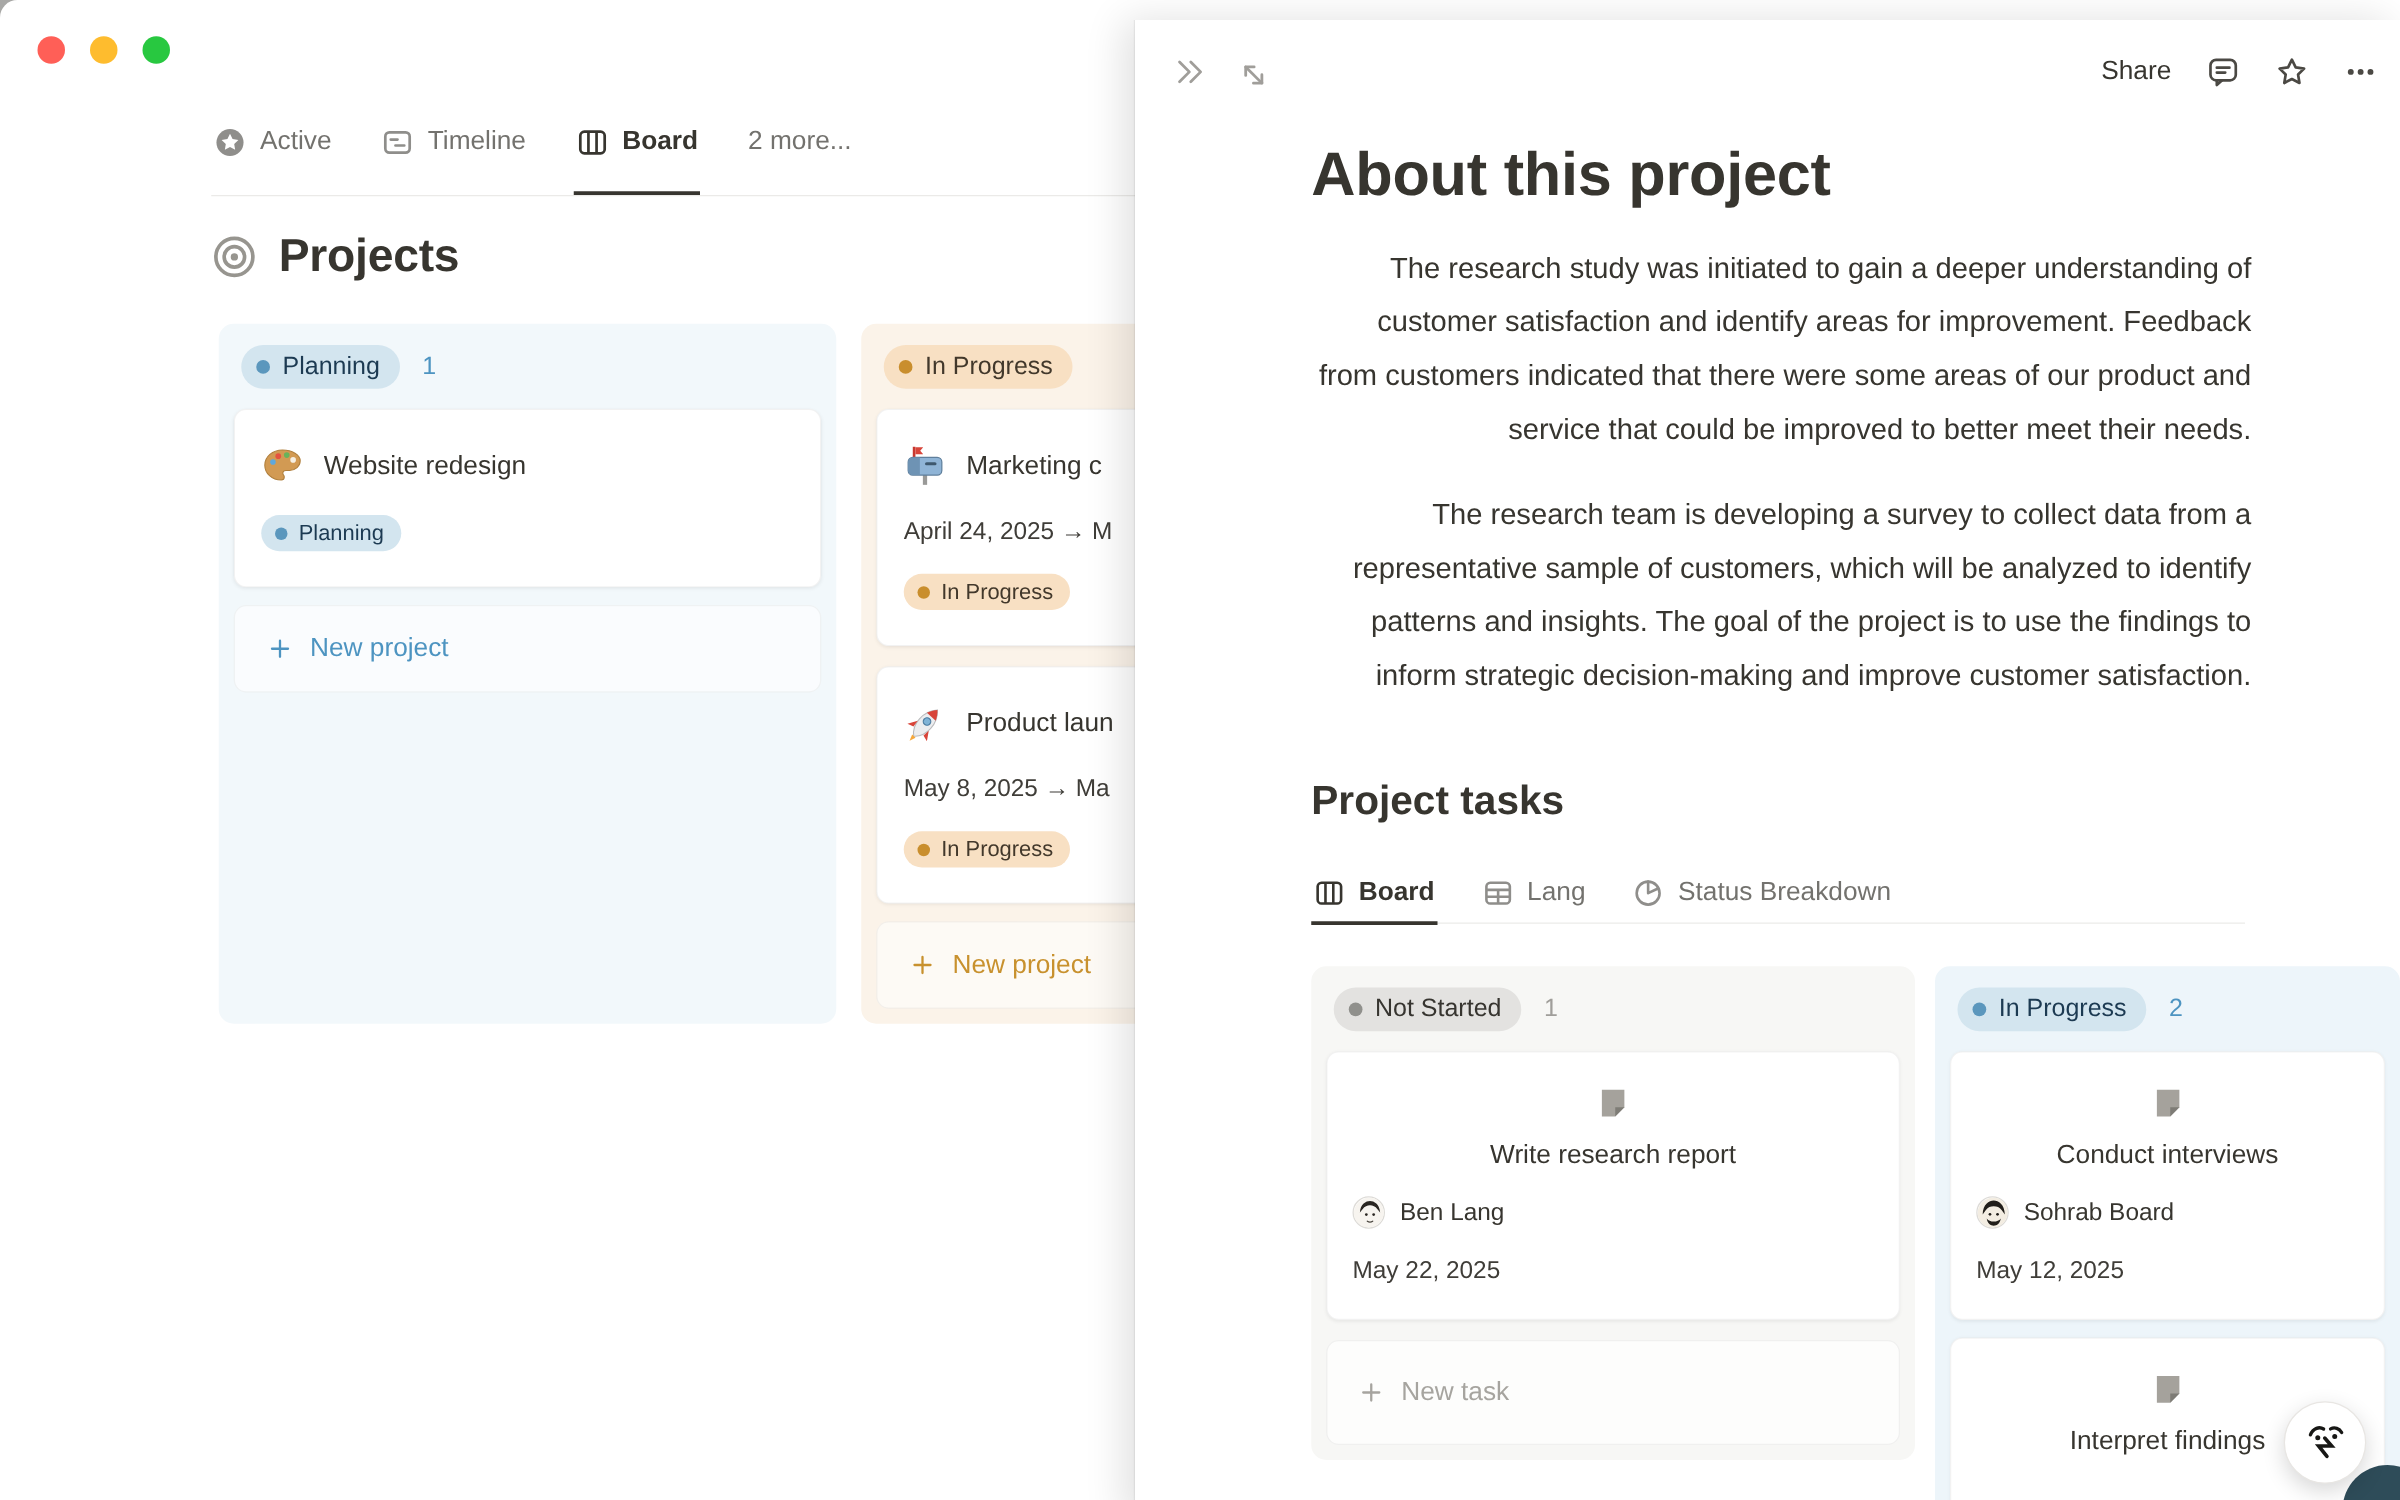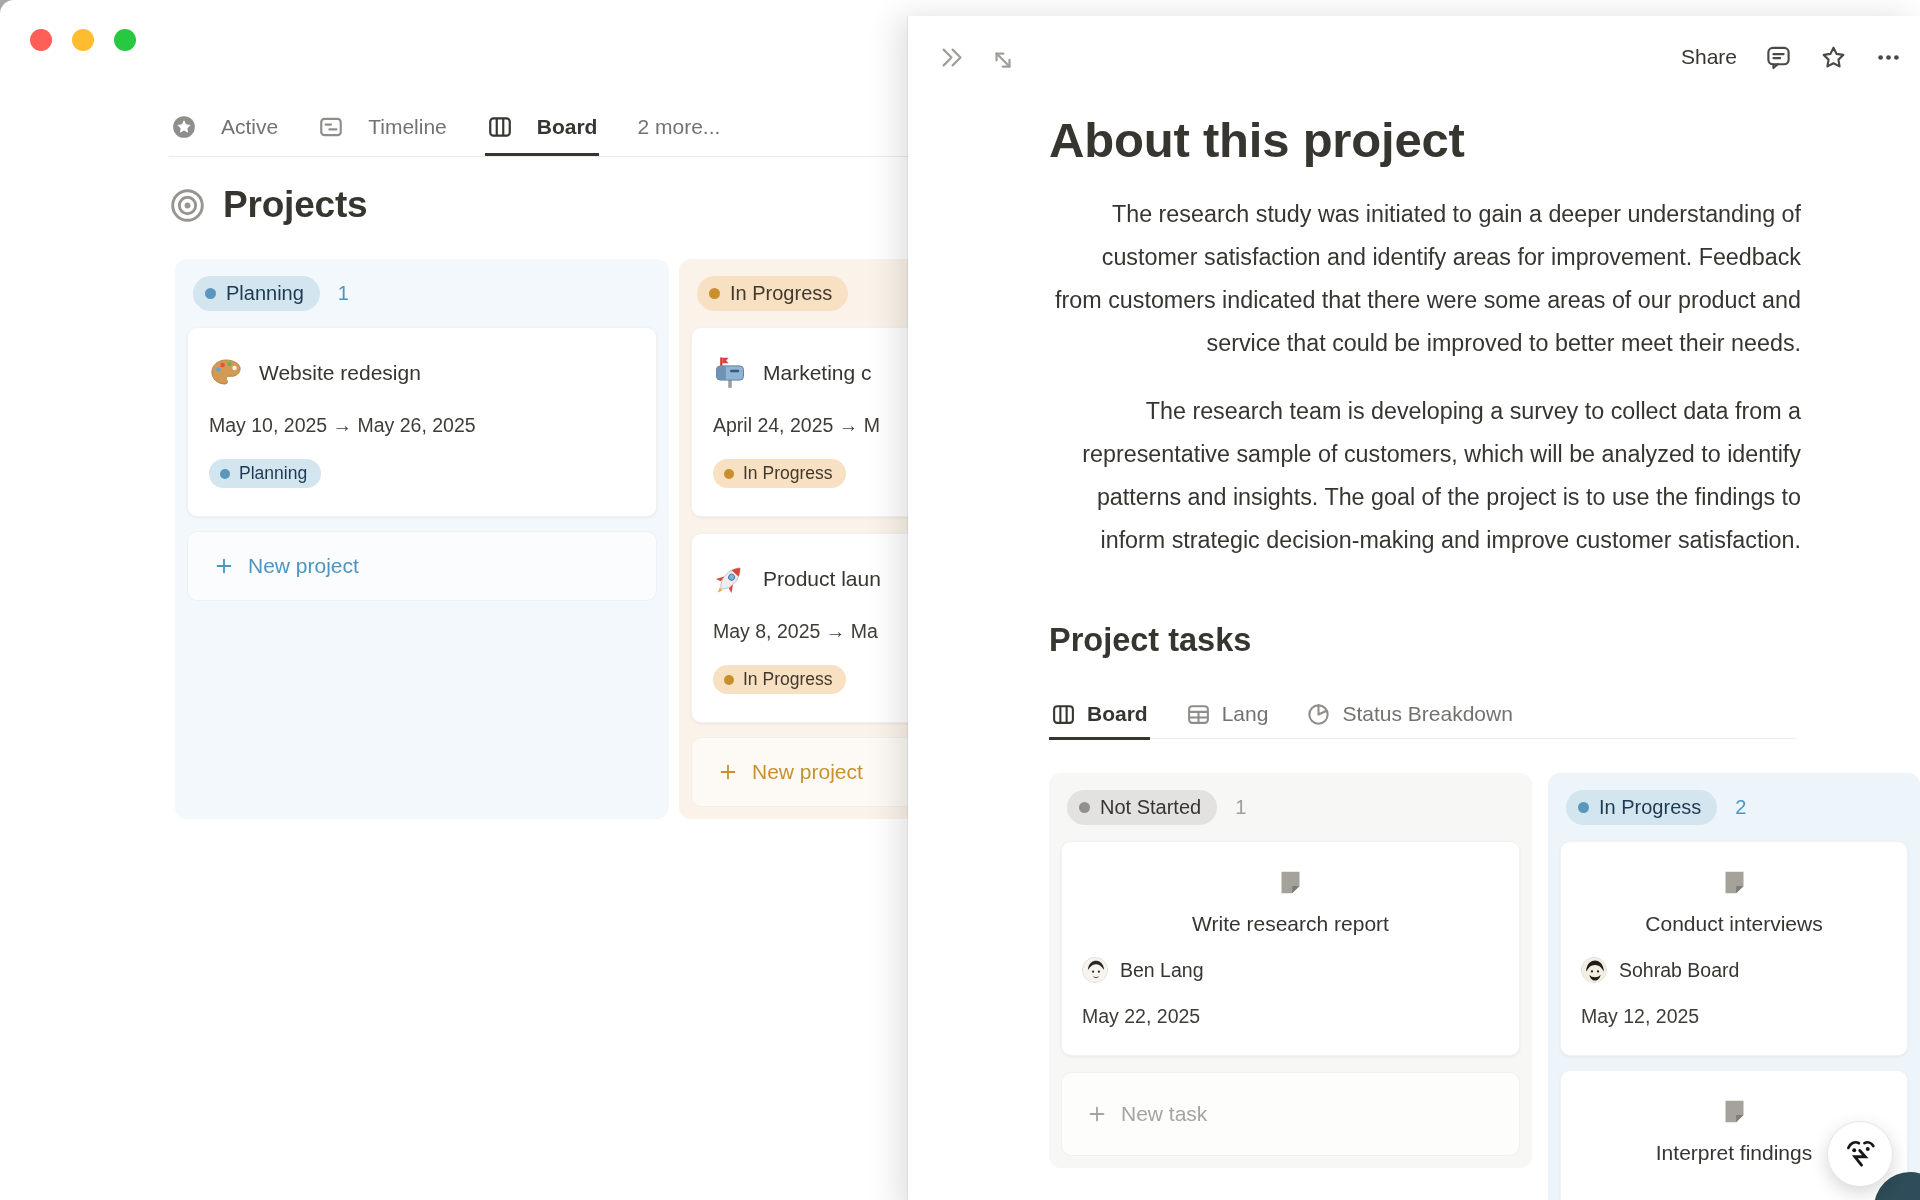--- a/index.html
+++ b/index.html
@@ -5,30 +5,30 @@
   * { margin:0; padding:0; box-sizing:border-box; }
   html,body { width:1920px; height:1200px; background:#A8A8A6; font-family:"Liberation Sans","DejaVu Sans",sans-serif; }
   #window { position:relative; width:1920px; height:1200px; background:#fff; border-radius:14px 0 0 0; overflow:hidden; }
 
   
   .traffic { position:absolute; top:29px; left:30px; display:flex; gap:20px; z-index:2; }
   .tl { width:22px; height:22px; border-radius:50%; }
 
   
   .view-tabs { position:absolute; left:169px; top:101px; height:55px; display:flex; gap:36px; align-items:stretch; }
-  .view-tab { display:flex; align-items:center; gap:24px; font-size:21px; color:#73726E; padding:0 2px; border-bottom:3px solid transparent; cursor:pointer; }
+  .view-tab { display:flex; align-items:flex-start; gap:11px; font-size:21px; color:#73726E; padding:0 2px; border-bottom:3px solid transparent; cursor:pointer; }
   .view-tab.active { color:#37352F; font-weight:700; border-bottom-color:#37352F; }
   .view-tab .ticon { width:26px; height:26px; flex:none; }
   .tabs-divider { position:absolute; left:169px; top:156px; width:739px; height:1px; background:#EBEAE8; }
 
   .page-title-row { position:absolute; left:169px; top:184px; display:flex; align-items:center; gap:17px; }
   .page-title-row .picon { width:37px; height:37px; }
   .page-title { font-size:37px; font-weight:700; color:#37352F; letter-spacing:-0.2px; }
 
-  .board-main { position:absolute; left:175px; top:259px; display:flex; gap:10px; }
+  .board-main { position:absolute; left:175px; top:259px; display:flex; gap:20px; }
   .column { width:494px; border-radius:12px; padding:12px; }
   .column.blue { background:#F2F8FB; }
   .column.orange { background:#FBF3E9; }
   .col-header { display:flex; align-items:center; gap:18px; padding:5px 6px; height:44px; }
   .count { font-size:20px; }
   .count.c-blue { color:#4D94C1; } .count.c-gray { color:#A09E9A; }
 
   .pill { display:inline-flex; align-items:center; gap:10px; border-radius:18px; padding:6px 16px 6px 12px; font-size:20px; font-weight:500; }
   .pill .dot { width:11px; height:11px; border-radius:50%; flex:none; }
   .pill.p-blue { background:#D3E5EF; color:#1C3A52; } .pill.p-blue .dot { background:#5B97BD; }
@@ -155,21 +155,20 @@
         <div class="card-title-row">
           <svg class="card-emoji" viewBox="0 0 24 24">
             <path d="M12 2.8C6.3 2.8 2 6.7 2 11.4c0 4.6 4 8.4 9.3 8.4 1 0 1.7-.8 1.7-1.7 0-.4-.15-.8-.4-1.1-.25-.3-.4-.65-.4-1.05 0-.9.75-1.6 1.7-1.6h2.1c3.3 0 6-2.4 6-5.4C22 5.6 17.5 2.8 12 2.8z" fill="#D29A53" stroke="#B07F3C" stroke-width="0.6"></path>
             <circle cx="6.6" cy="9.6" r="1.6" fill="#5FA8DC"></circle>
             <circle cx="9.6" cy="6.3" r="1.6" fill="#E5533F"></circle>
             <circle cx="14.4" cy="5.7" r="1.6" fill="#67B35B"></circle>
             <circle cx="18" cy="8.4" r="1.6" fill="#F6EFE3"></circle>
           </svg>
           <div class="card-title">Website redesign</div>
         </div>
-        <div class="card-dates">May 10, 2025 → May 26, 2025</div>
         <div class="card-tag-row">
           <div class="pill small p-blue">
             <span class="dot"></span>
             <span>Planning</span>
           </div>
         </div>
       </div>
       <div class="new-row">
         <svg class="plus" viewBox="0 0 24 24" fill="none" stroke="currentColor" stroke-width="2" stroke-linecap="round">
           <path d="M12 5v14M5 12h14"></path>

